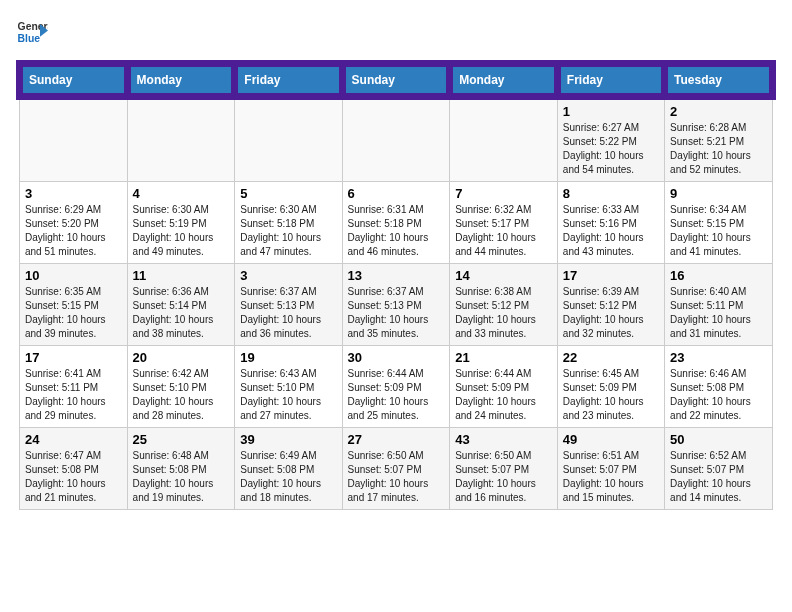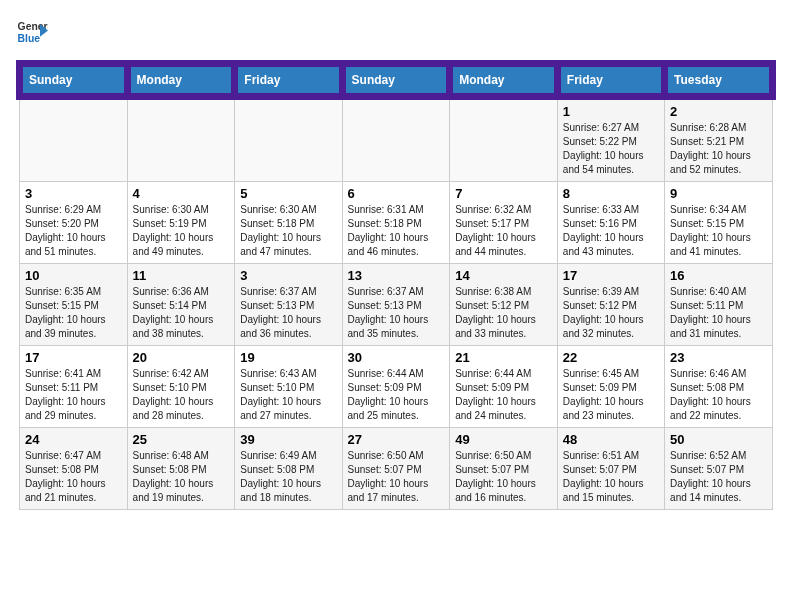--- a/index.html
+++ b/index.html
@@ -222,25 +222,25 @@
         </td>
         <td>
           <span class="day-num">39</span>
           <div class="day-info">Sunrise: 6:49 AM<br>Sunset: 5:08 PM<br>Daylight: 10 hours and 18 minutes.</div>
         </td>
         <td>
           <span class="day-num">27</span>
           <div class="day-info">Sunrise: 6:50 AM<br>Sunset: 5:07 PM<br>Daylight: 10 hours and 17 minutes.</div>
         </td>
         <td>
+          <span class="day-num">43</span>
+          <div class="day-info">Sunrise: 6:50 AM<br>Sunset: 5:07 PM<br>Daylight: 10 hours and 16 minutes.</div>
+        </td>
+        <td>
           <span class="day-num">49</span>
-          <div class="day-info">Sunrise: 6:50 AM<br>Sunset: 5:07 PM<br>Daylight: 10 hours and 16 minutes.</div>
-        </td>
-        <td>
-          <span class="day-num">48</span>
           <div class="day-info">Sunrise: 6:51 AM<br>Sunset: 5:07 PM<br>Daylight: 10 hours and 15 minutes.</div>
         </td>
         <td>
           <span class="day-num">50</span>
           <div class="day-info">Sunrise: 6:52 AM<br>Sunset: 5:07 PM<br>Daylight: 10 hours and 14 minutes.</div>
         </td>
       </tr>
     </tbody>
 </table>
 

